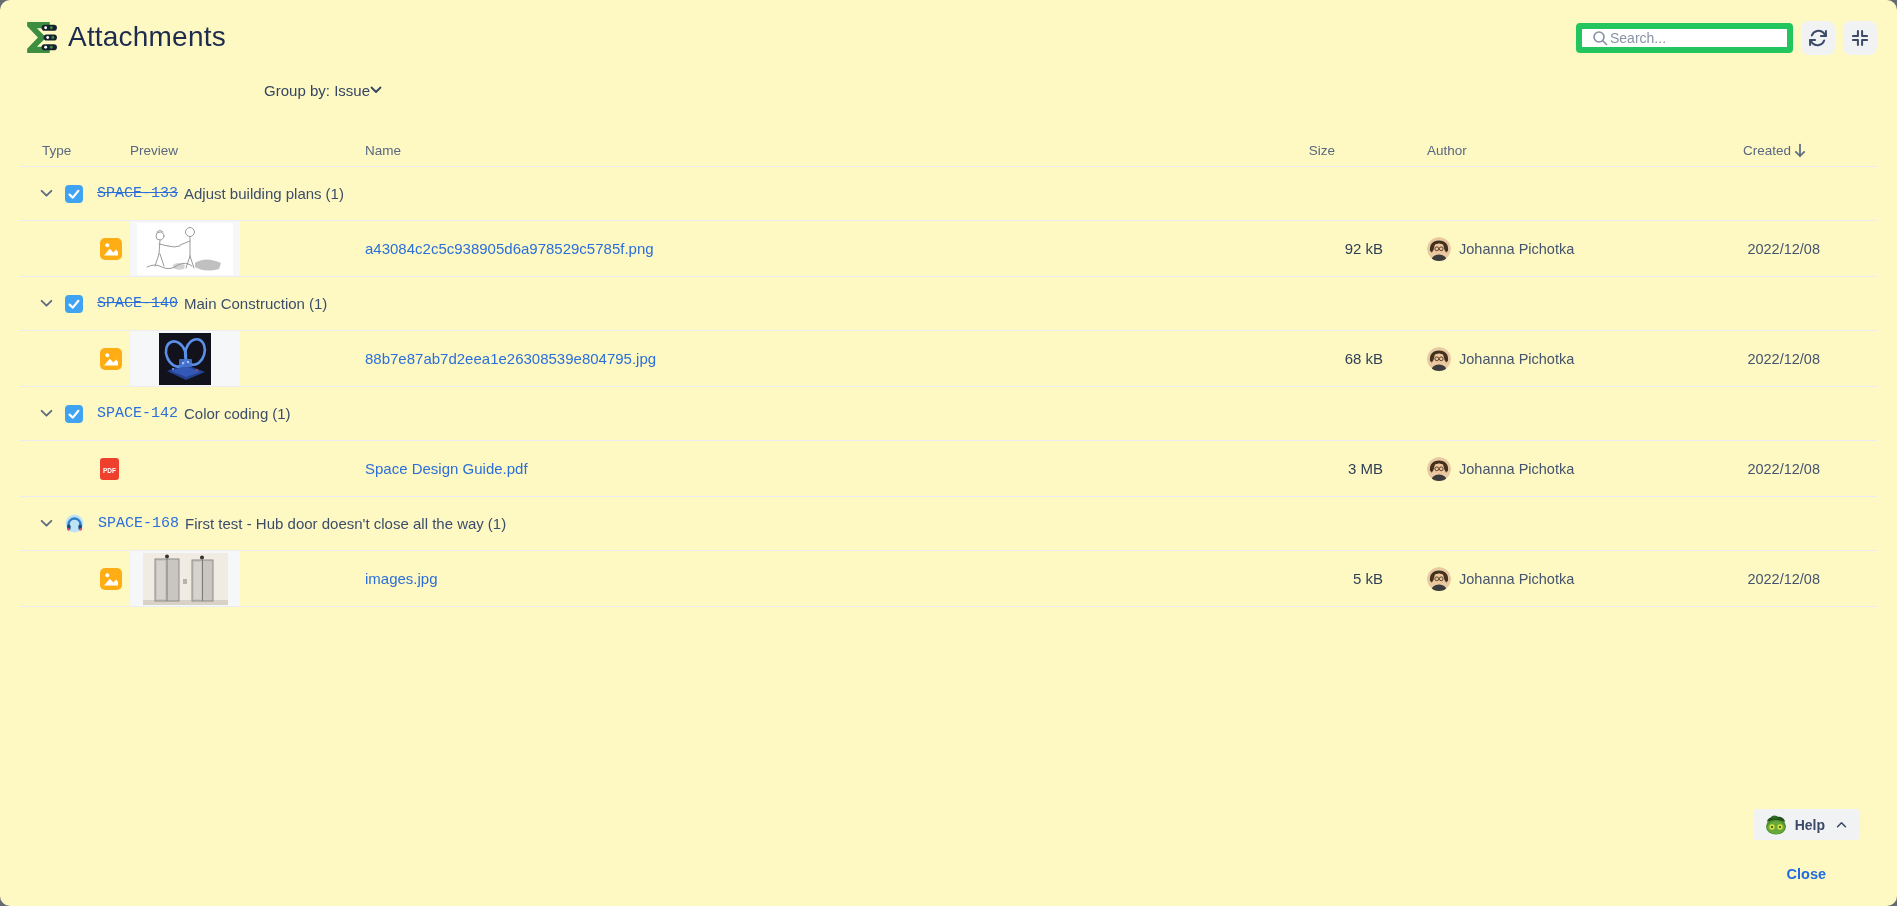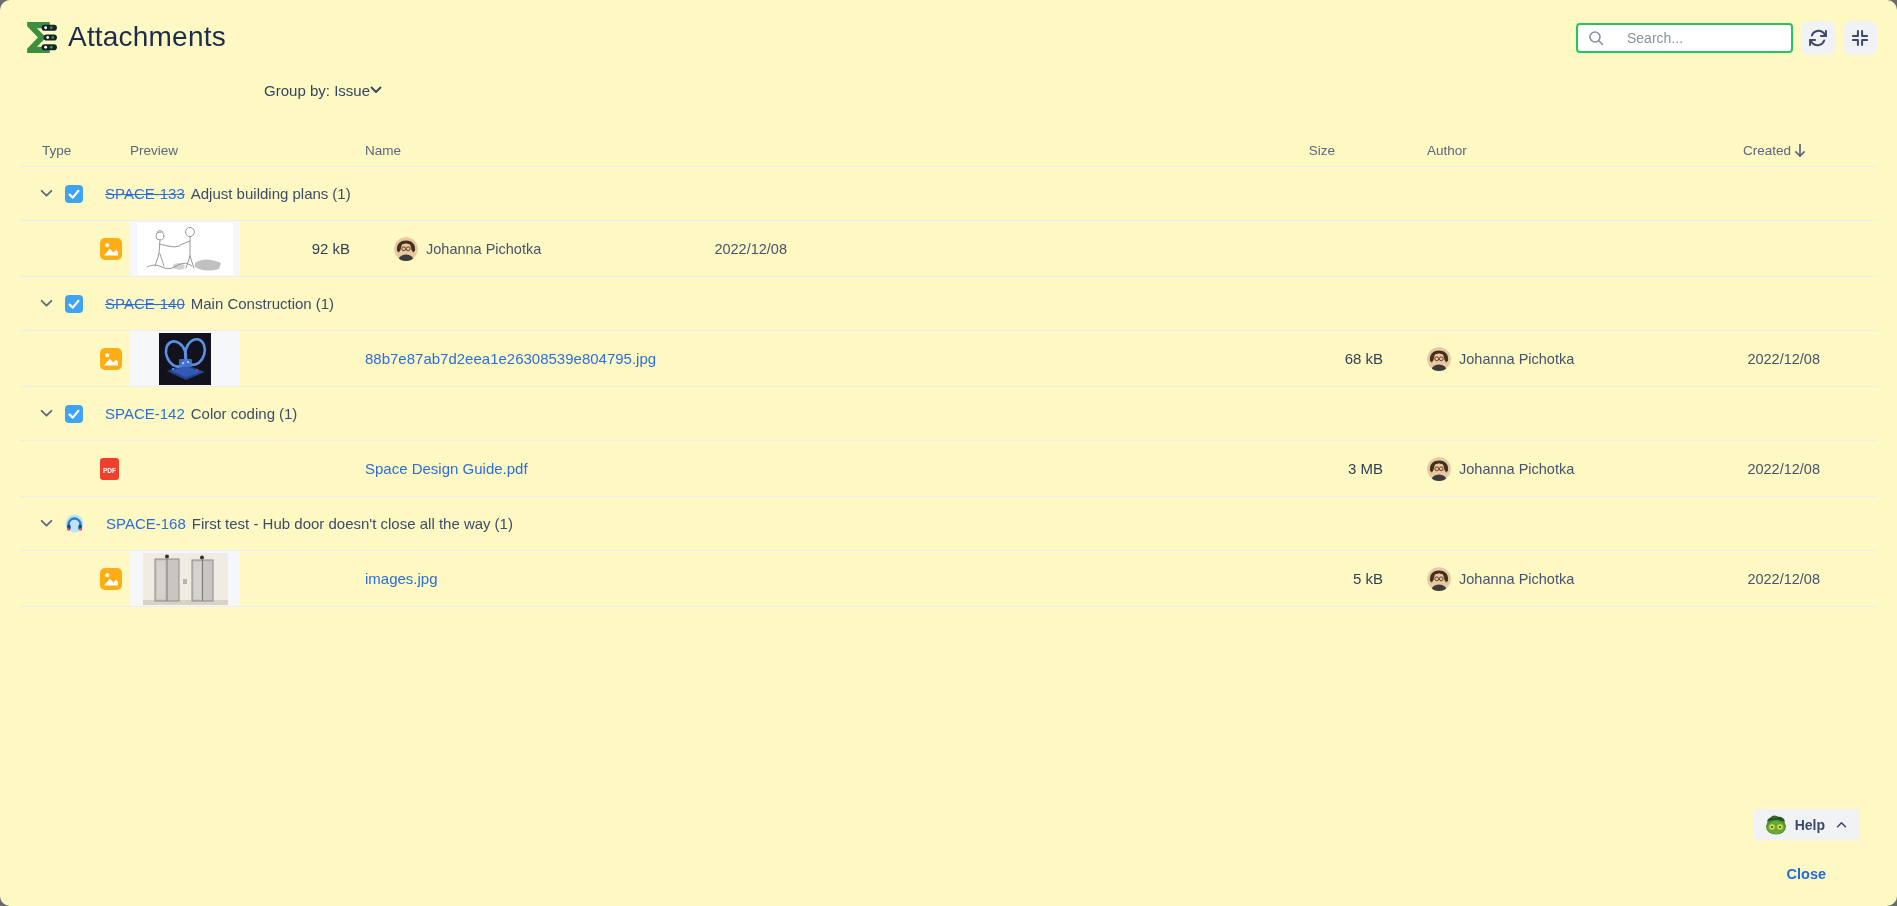--- a/index.html
+++ b/index.html
@@ -13,22 +13,22 @@
     position:relative;width:1897px;height:906px;
     background:#fef9c3;border-radius:10px;overflow:hidden;
   }
 
   
   .titlebar{display:flex;align-items:center;gap:9px;padding:17px 20px 0 22px;height:40px;}
   .logo{width:37px;height:37px;flex:0 0 auto;}
   .page-title{font-size:28px;font-weight:400;color:#1d2b4e;letter-spacing:.2px;}
   .top-actions{position:absolute;top:21px;right:20px;display:flex;align-items:center;gap:8px;}
   .search-box{
-    display:flex;align-items:center;gap:21px;width:217px;height:30px;
-    border:2px solid #22c55e;border-radius:4px;background:#fff;padding:0 10px;box-sizing:border-box;
+    display:flex;align-items:center;gap:0;width:217px;height:30px;
+    border:6px solid #22c55e;border-radius:4px;background:#fff;padding:0 10px;box-sizing:border-box;
   }
   .search-box input{
     border:none;outline:none;flex:1;font-size:14px;color:#344563;background:transparent;
     font-family:inherit;
   }
   .search-box input::placeholder{color:#8993a4;}
   .icon-btn{
     width:34px;height:34px;border:none;border-radius:8px;background:#f1f2f4;
     display:flex;align-items:center;justify-content:center;cursor:pointer;padding:0;
   }
@@ -57,21 +57,21 @@
   .c-size{width:110px;box-sizing:border-box;text-align:right;}
   .c-author{width:314px;box-sizing:border-box;padding-left:44px;display:flex;align-items:center;gap:8px;}
   .c-created{width:180px;box-sizing:border-box;text-align:right;padding-right:57px;}
 
   .thead .c-type{padding-left:22px;}
   .thead .c-size{padding-right:48px;}
   .thead .c-created{display:flex;align-items:center;justify-content:flex-end;gap:2px;padding-right:70px;}
 
   .expander{width:16px;height:16px;margin-left:18px;display:flex;align-items:center;justify-content:center;cursor:pointer;}
   .issue-type{margin-left:11px;display:flex;align-items:center;}
-  .issue-key{font-size:15px;color:#2b6fdb;text-decoration:none;margin-left:22px;cursor:pointer;}
+  .issue-key{font-size:15px;color:#2b6fdb;text-decoration:none;margin-left:14px;cursor:pointer;font-family:Liberation Mono, monospace;}
   .issue-key.resolved{text-decoration:line-through;}
   .issue-summary{font-size:15px;color:#3c4d6b;margin-left:6px;}
   .issue-count{font-size:15px;color:#3c4d6b;margin-left:4px;}
 
   .filetype{margin-left:80px;display:flex;align-items:center;}
   .thumb-box{width:110px;height:55px;background:#f6f7f8;display:flex;align-items:center;justify-content:center;overflow:hidden;}
   .file-name{font-size:15px;color:#2b6fdb;text-decoration:none;cursor:pointer;white-space:nowrap;}
   .file-size{font-size:15px;color:#2f3f56;}
   .author-name{font-size:14.5px;color:#44546f;white-space:nowrap;}
   .created-date{font-size:14.5px;color:#44546f;}
@@ -209,20 +209,21 @@
               <circle cx="53" cy="9" r="4.5"></circle>
               <path d="M53 13.5 V33 M53 18 L43 22 M53 33 L49 45 M53 33 L57 45"></path>
               <path d="M31 23 q6 2 12 0"></path>
               <path d="M10 44 q7 -4 15 0 q8 4 16 -2 q8 -4 14 1"></path>
             </g>
             <path d="M58 40 q10 -7 26 0 l-2 6 q-14 4 -24 -2 z" fill="#8c8c8c" opacity="0.55"></path>
             <path d="M36 42 q5 -4 12 0 l-1 4 q-6 2 -11 -1 z" fill="#9b9b9b" opacity="0.45"></path>
           </svg>
         </span>
       </span>
+      <span class="c-name"><a class="file-name">a43084c2c5c938905d6a978529c5785f.png</a></span>
       <span class="c-size"><span class="file-size">92 kB</span></span>
       <span class="c-author">
         <span class="avatar">
           <svg width="24" height="24" viewBox="0 0 24 24">
               <circle cx="12" cy="12" r="12" fill="#e9c9a2"></circle>
               <path d="M3 14 Q2 4 12 3.5 Q22 4 21 14 L19 15 Q20 7 12 6.5 Q4 7 5 15 Z" fill="#43311f"></path>
               <circle cx="12" cy="12" r="5.2" fill="#eec49a"></circle>
               <circle cx="9.8" cy="11.8" r="1.9" fill="none" stroke="#4a3a28" stroke-width="0.9"></circle>
               <circle cx="14.2" cy="11.8" r="1.9" fill="none" stroke="#4a3a28" stroke-width="0.9"></circle>
               <path d="M4 24 Q5 17.5 12 17.5 Q19 17.5 20 24 Z" fill="#3c3c3c"></path>

